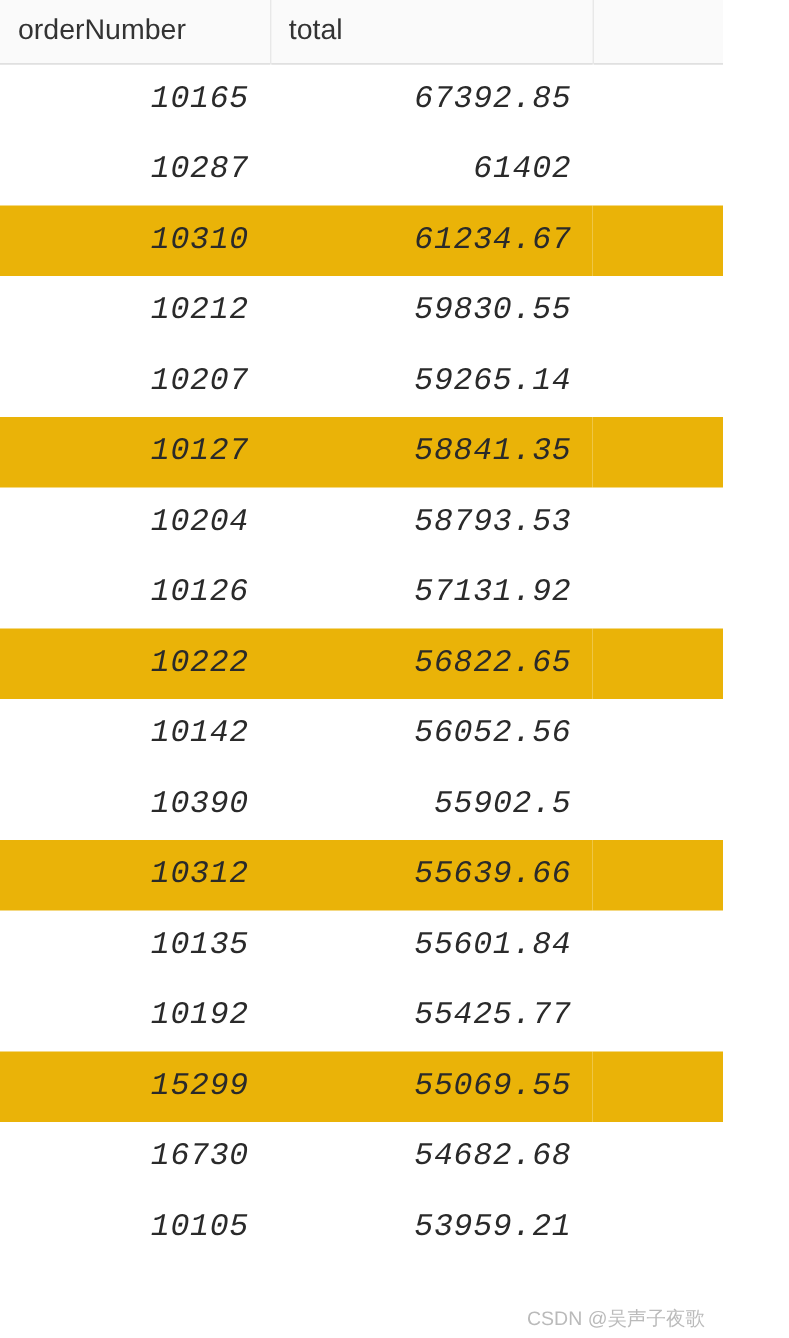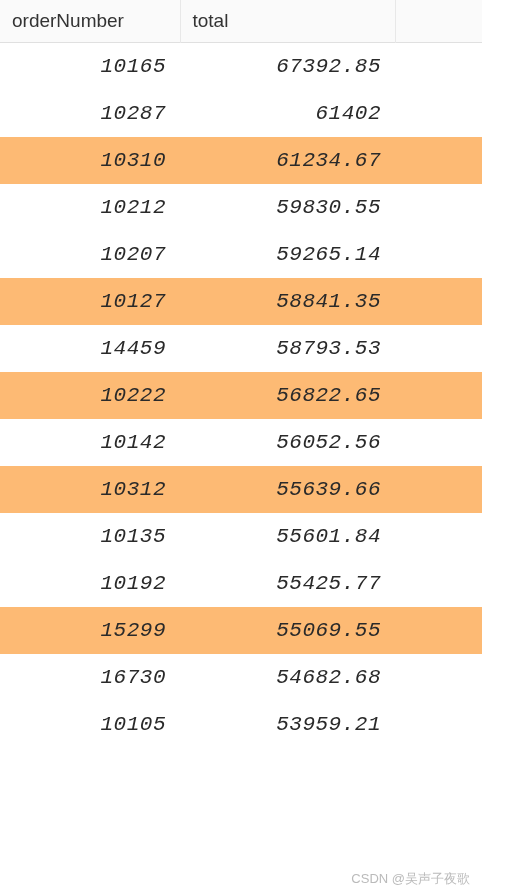--- a/index.html
+++ b/index.html
@@ -42,21 +42,21 @@
       width: 215px;
     }
     .col-extra {
       width: auto;
     }
     .data-row {
       height: 47px;
       font-style: italic;
     }
     .data-row.alt {
-      background: #fdba74;
+      background: #eab308;
     }
     .data-cell {
       text-align: right;
       padding: 10px 14px 10px 8px;
       font-size: 21px;
       font-family: "Menlo", "Consolas", "Courier New", monospace;
       font-weight: 400;
       color: #2a2a2a;
       letter-spacing: 0.5px;
     }
@@ -113,32 +113,42 @@
         <td class="data-cell">10207</td>
         <td class="data-cell">59265.14</td>
         <td></td>
       </tr>
       <tr class="data-row alt">
         <td class="data-cell">10127</td>
         <td class="data-cell">58841.35</td>
         <td></td>
       </tr>
       <tr class="data-row">
-        <td class="data-cell">14459</td>
+        <td class="data-cell">10204</td>
         <td class="data-cell">58793.53</td>
+        <td></td>
+      </tr>
+      <tr class="data-row">
+        <td class="data-cell">10126</td>
+        <td class="data-cell">57131.92</td>
         <td></td>
       </tr>
       <tr class="data-row alt">
         <td class="data-cell">10222</td>
         <td class="data-cell">56822.65</td>
         <td></td>
       </tr>
       <tr class="data-row">
         <td class="data-cell">10142</td>
         <td class="data-cell">56052.56</td>
+        <td></td>
+      </tr>
+      <tr class="data-row">
+        <td class="data-cell">10390</td>
+        <td class="data-cell">55902.5</td>
         <td></td>
       </tr>
       <tr class="data-row alt">
         <td class="data-cell">10312</td>
         <td class="data-cell">55639.66</td>
         <td></td>
       </tr>
       <tr class="data-row">
         <td class="data-cell">10135</td>
         <td class="data-cell">55601.84</td>

